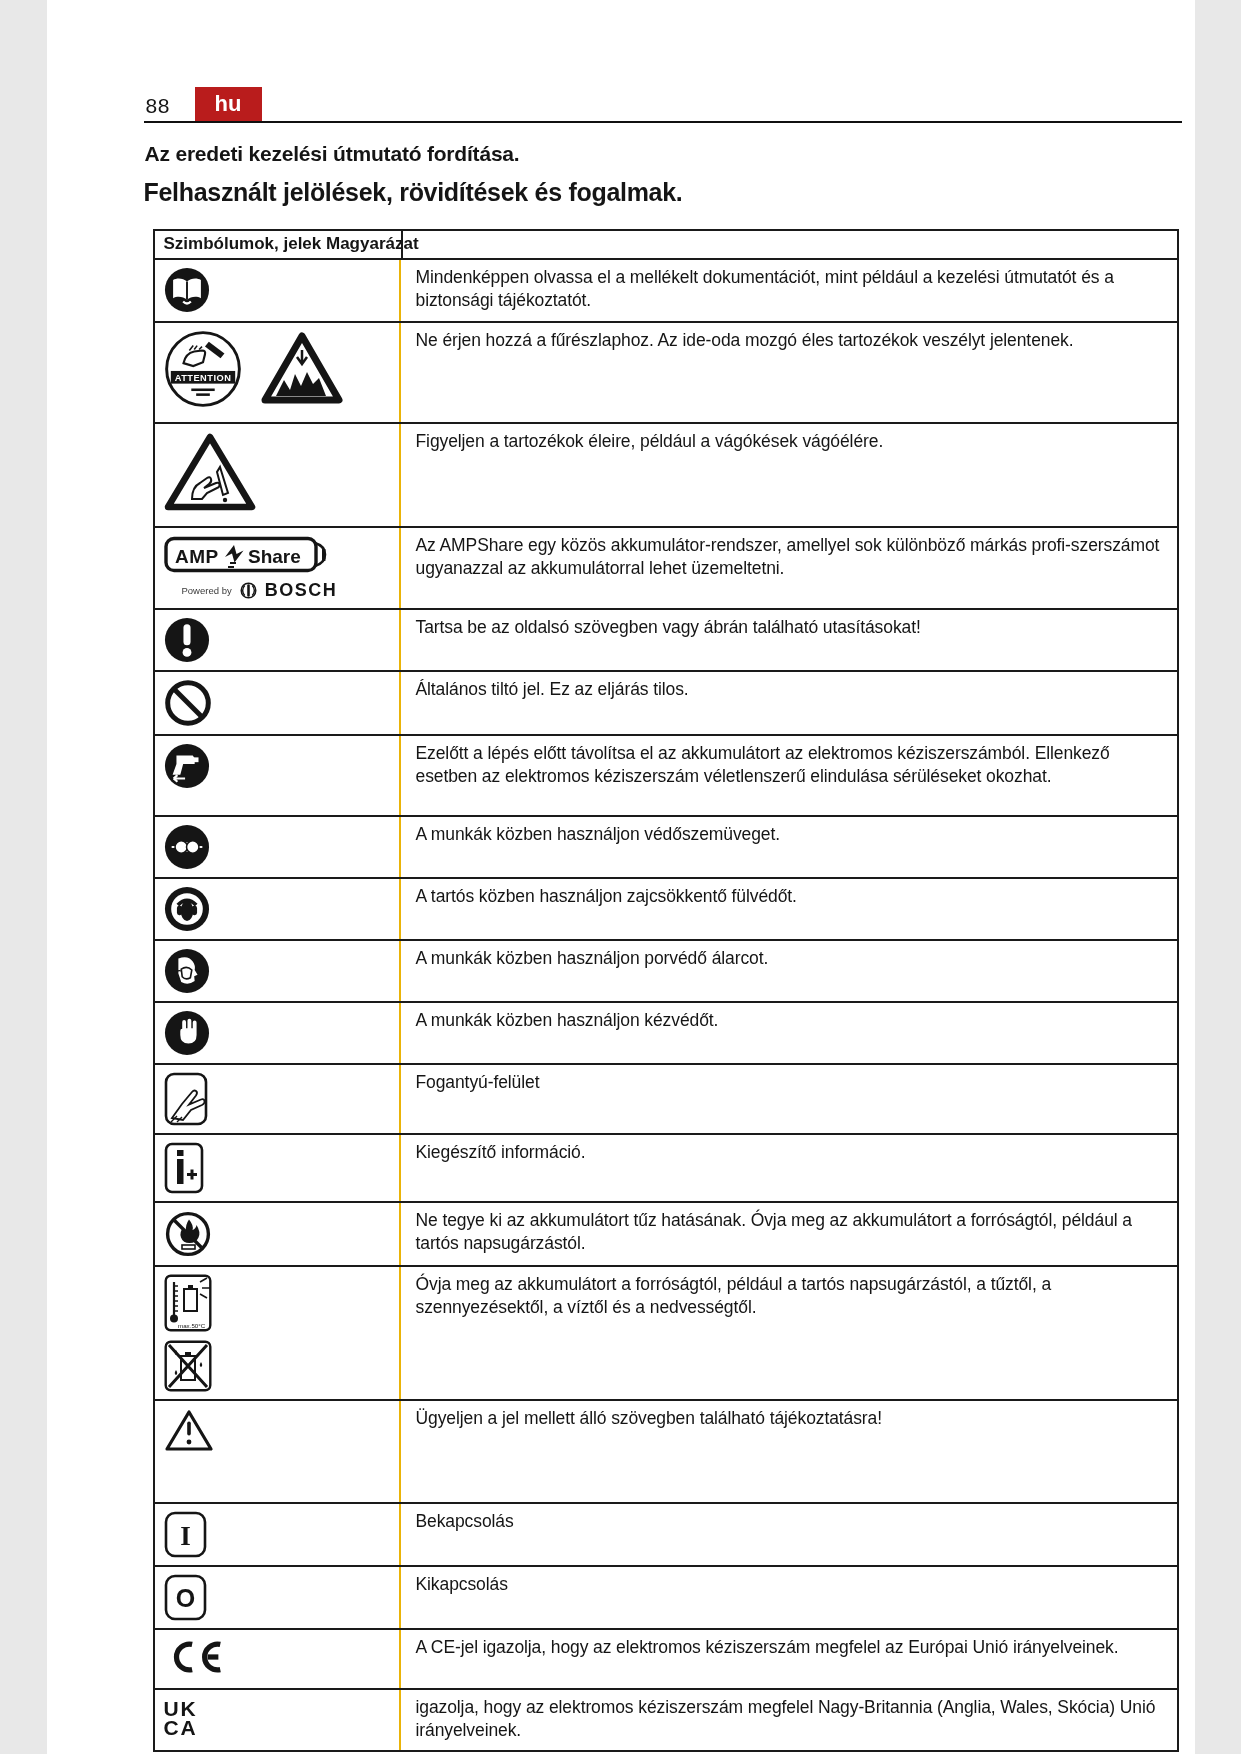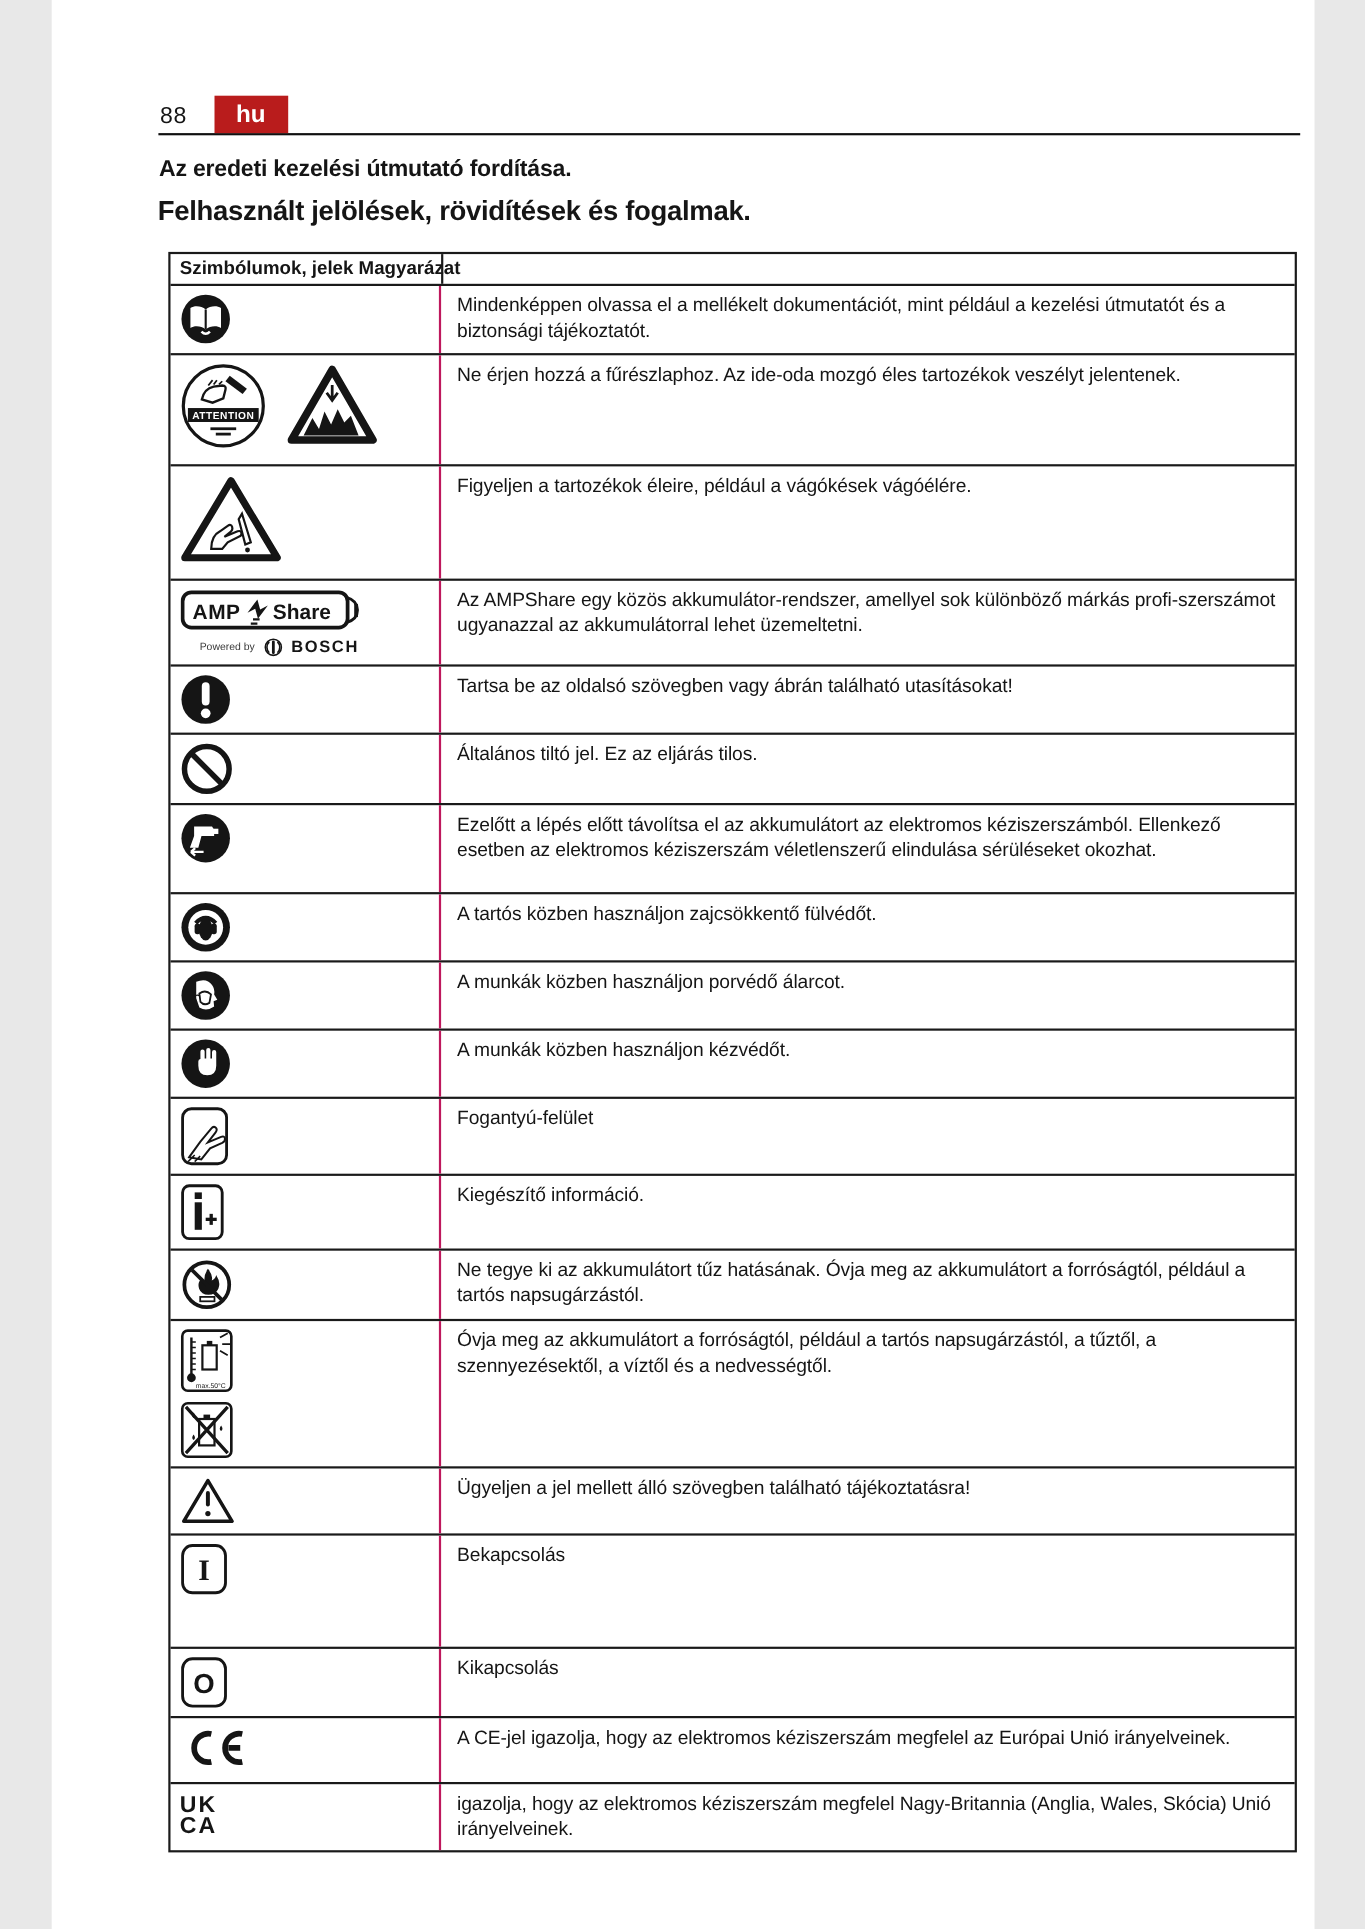--- a/index.html
+++ b/index.html
@@ -34,21 +34,21 @@
     font-size:17px;font-weight:bold;
     border-bottom:2px solid #1a1a1a;
     white-space:nowrap;
   }
   .header-row::after{
     content:"";position:absolute;left:246px;top:0;bottom:0;width:2px;background:#1a1a1a;
   }
   .trow{display:grid;grid-template-columns:246px 1fr;min-height:55px;}
   .trow + .trow{border-top:2px solid #1a1a1a;}
   .cell.sym{
-    border-right:2px solid #be185d;
+    border-right:2px solid #eab308;
     padding:7px 8px 7px 9px;
     display:flex;gap:18px;align-items:flex-start;
   }
   .trow.stacked .cell.sym{flex-direction:column;gap:8px;}
   .cell.txt{padding:6px 14px 8px 15px;font-size:17.5px;line-height:1.33;letter-spacing:-0.1px;}
   .icon-wrap{display:block;}
   .icon-wrap svg{display:block;}
 
   
   #rows .trow:nth-child(1){min-height:60px;}
@@ -65,21 +65,21 @@
   #rows .trow:nth-child(16){min-height:101px;}
   #rows .trow:nth-child(17){min-height:59px;}
   #rows .trow:nth-child(18),#rows .trow:nth-child(19){min-height:58px;}
   #rows .trow:nth-child(20){min-height:57px;}
   #rows .trow:nth-child(21){min-height:60px;}
 
   
   .amps{display:block;}
   .powered{display:flex;align-items:center;gap:8px;margin-top:5px;margin-left:18px;}
   .pby{font-size:9.5px;color:#3a3a3a;}
-  .bosch{font-size:15px;font-weight:bold;letter-spacing:1.5px;}
+  .bosch{font-size:18px;font-weight:bold;letter-spacing:1.5px;}
   
   .ukca{font-weight:bold;font-size:21px;line-height:0.94;letter-spacing:1.8px;margin-top:2px;}
 </style>
 </head>
 <body>
 
 <div class="page">
   <div class="content">
     <div class="page-head">
       <span class="page-number">88</span>
@@ -206,20 +206,34 @@
 </svg>
               </span>
             </div>
             <div class="cell txt"><span>Ezelőtt a lépés előtt távolítsa el az akkumulátort az elektromos kéziszerszámból. Ellenkező esetben az elektromos kéziszerszám véletlenszerű elindulása sérüléseket okozhat.</span></div>
           </div>
           <div class="trow">
             <div class="cell sym">
               <span class="icon-wrap">
                 <svg width="46" height="46" viewBox="0 0 48 48">
 <circle cx="24" cy="24" r="23" fill="#151515"></circle>
+<path d="M8 24 h32" stroke="#ffffff" stroke-width="2"></path>
+<rect x="12" y="19" width="24" height="10" rx="5" fill="#ffffff"></rect>
+<circle cx="18" cy="24" r="6.5" fill="#ffffff" stroke="#151515" stroke-width="1.6"></circle>
+<circle cx="30" cy="24" r="6.5" fill="#ffffff" stroke="#151515" stroke-width="1.6"></circle>
+</svg>
+              </span>
+            </div>
+            <div class="cell txt"><span>A munkák közben használjon védőszemüveget.</span></div>
+          </div>
+          <div class="trow">
+            <div class="cell sym">
+              <span class="icon-wrap">
+                <svg width="46" height="46" viewBox="0 0 48 48">
+<circle cx="24" cy="24" r="23" fill="#151515"></circle>
 <circle cx="24" cy="24" r="16.5" fill="#ffffff"></circle>
 <path d="M14.5 20 q9.5 -10 19 0" stroke="#151515" stroke-width="4" fill="none"></path>
 <ellipse cx="24" cy="26" rx="6.5" ry="10.5" fill="#151515"></ellipse>
 <rect x="13.5" y="20.5" width="5.5" height="10" rx="2.5" fill="#151515"></rect>
 <rect x="29" y="20.5" width="5.5" height="10" rx="2.5" fill="#151515"></rect>
 </svg>
               </span>
             </div>
             <div class="cell txt"><span>A tartós közben használjon zajcsökkentő fülvédőt.</span></div>
           </div>

